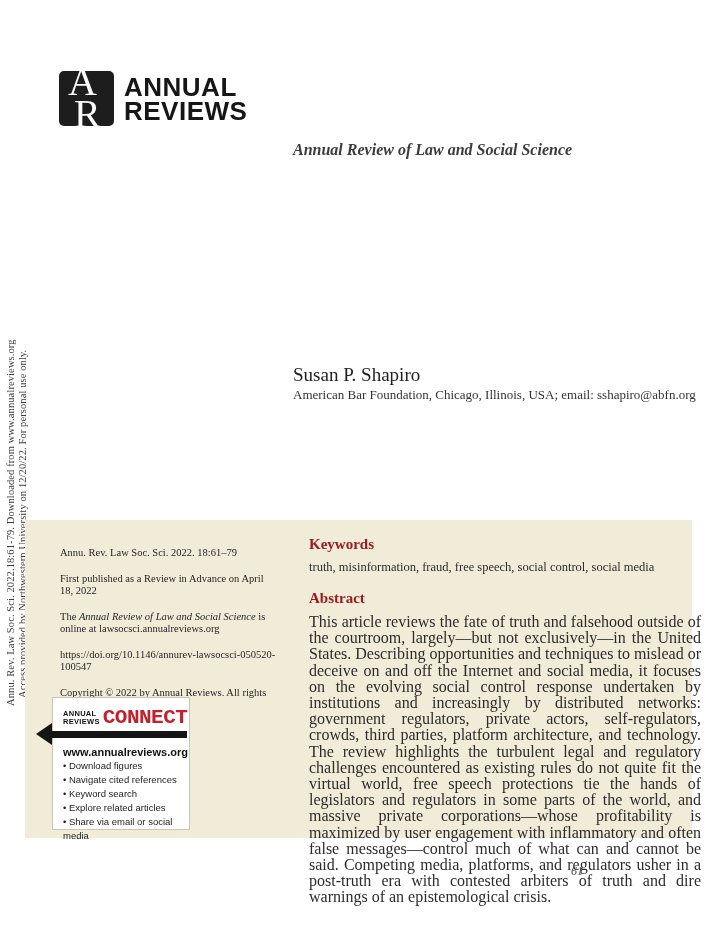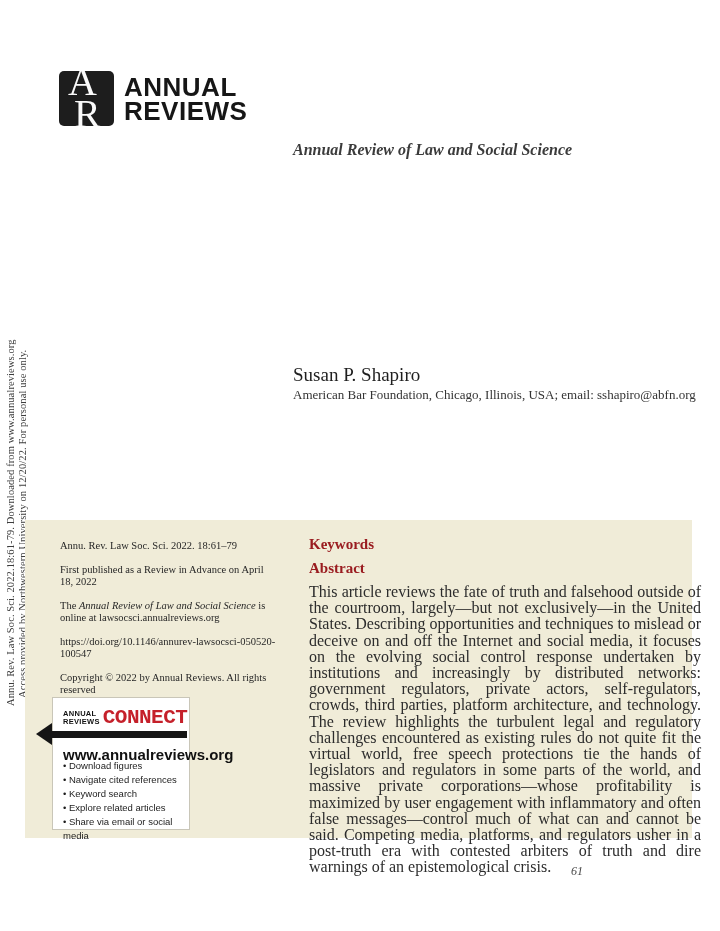--- a/index.html
+++ b/index.html
@@ -45,21 +45,21 @@
   .affiliation { position:absolute; left:293px; top:387px; font-size:13px; color:#333; }
 
   
   .beige { position:absolute; left:25px; top:520px; width:667px; height:318px; background:#f0ecd8; }
 
   
   .citation-col {
     position:absolute; left:60px; top:534px; width:216px;
     font-size:10.5px; line-height:12.5px; color:#262626;
   }
-  .citation-col p { margin:6px 0 11px 0; }
+  .citation-col p { margin:13px 0 11px 0; }
   .citation-col .it { font-style:italic; }
   .doi { word-break:break-all; }
 
   
   .kw-col { position:absolute; left:309px; top:536px; width:392px; }
   .red-head { font-weight:bold; font-size:15px; color:#9a1c20; margin-bottom:7px; }
   .kw-text { font-size:12.5px; color:#2c2c2c; margin-bottom:15px; }
   .abs-text { font-size:16px; line-height:16.2px; text-align:justify; color:#2c2c2c; }
 
   
@@ -72,21 +72,21 @@
     font-family:"Liberation Sans", sans-serif; font-weight:bold;
     font-size:7.5px; line-height:7.5px; letter-spacing:.3px; color:#111;
   }
   .cb-connect {
     font-family:Liberation Mono, monospace; font-weight:bold;
     font-size:21px; color:#c5202a; letter-spacing:-.5px; margin-left:3px;
   }
   .cb-url {
     position:absolute; left:10px; top:48px;
     font-family:"Liberation Sans", sans-serif; font-weight:bold;
-    font-size:15px; color:#111;
+    font-size:11px; color:#111;
   }
   .cb-list {
     position:absolute; left:10px; top:61px; list-style:none;
     font-family:"Liberation Sans", sans-serif; font-size:9.5px; line-height:14px; color:#1c1c1c;
   }
   .cb-list li::before { content:"• "; }
 
   
   .arrow-bar  { position:absolute; left:46px; top:731px; width:141px; height:7px; background:#151515; }
   .arrow-head {
@@ -125,20 +125,21 @@
   <div class="citation-col">
     <p>Annu. Rev. Law Soc. Sci. 2022. 18:61–79</p>
     <p>First published as a Review in Advance on April 18, 2022</p>
     <p><span>The </span><span class="it">Annual Review of Law and Social Science</span><span> is online at lawsocsci.annualreviews.org</span></p>
     <p class="doi">https://doi.org/10.1146/annurev-lawsocsci-050520-100547</p>
     <p>Copyright © 2022 by Annual Reviews. All rights reserved</p>
   </div>
 
   <div class="kw-col">
     <div class="red-head">Keywords</div>
+    <div class="kw-text">truth, misinformation, fraud, free speech, social control, social media</div>
     <div class="red-head">Abstract</div>
     <div class="abs-text">This article reviews the fate of truth and falsehood outside of the courtroom, largely—but not exclusively—in the United States. Describing opportunities and techniques to mislead or deceive on and off the Internet and social media, it focuses on the evolving social control response undertaken by institutions and increasingly by distributed networks: government regulators, private actors, self-regulators, crowds, third parties, platform architecture, and technology. The review highlights the turbulent legal and regulatory challenges encountered as existing rules do not quite fit the virtual world, free speech protections tie the hands of legislators and regulators in some parts of the world, and massive private corporations—whose profitability is maximized by user engagement with inflammatory and often false messages—control much of what can and cannot be said. Competing media, platforms, and regulators usher in a post-truth era with contested arbiters of truth and dire warnings of an epistemological crisis.</div>
   </div>
 
   <div class="connect-box">
     <div class="cb-head">
       <div class="cb-brand">
         <div>ANNUAL</div>
         <div>REVIEWS</div>
       </div>

